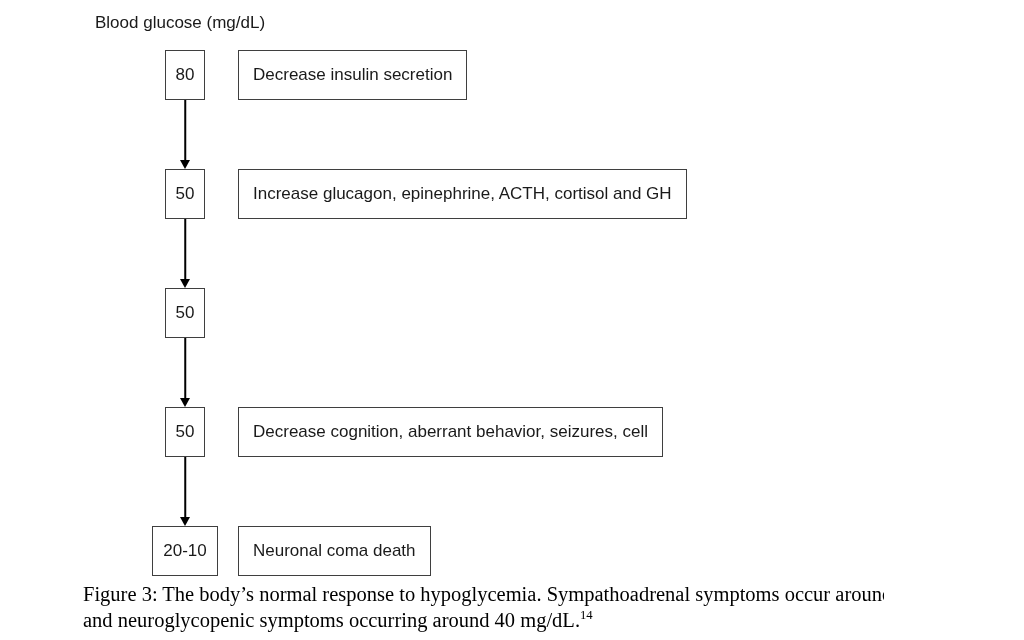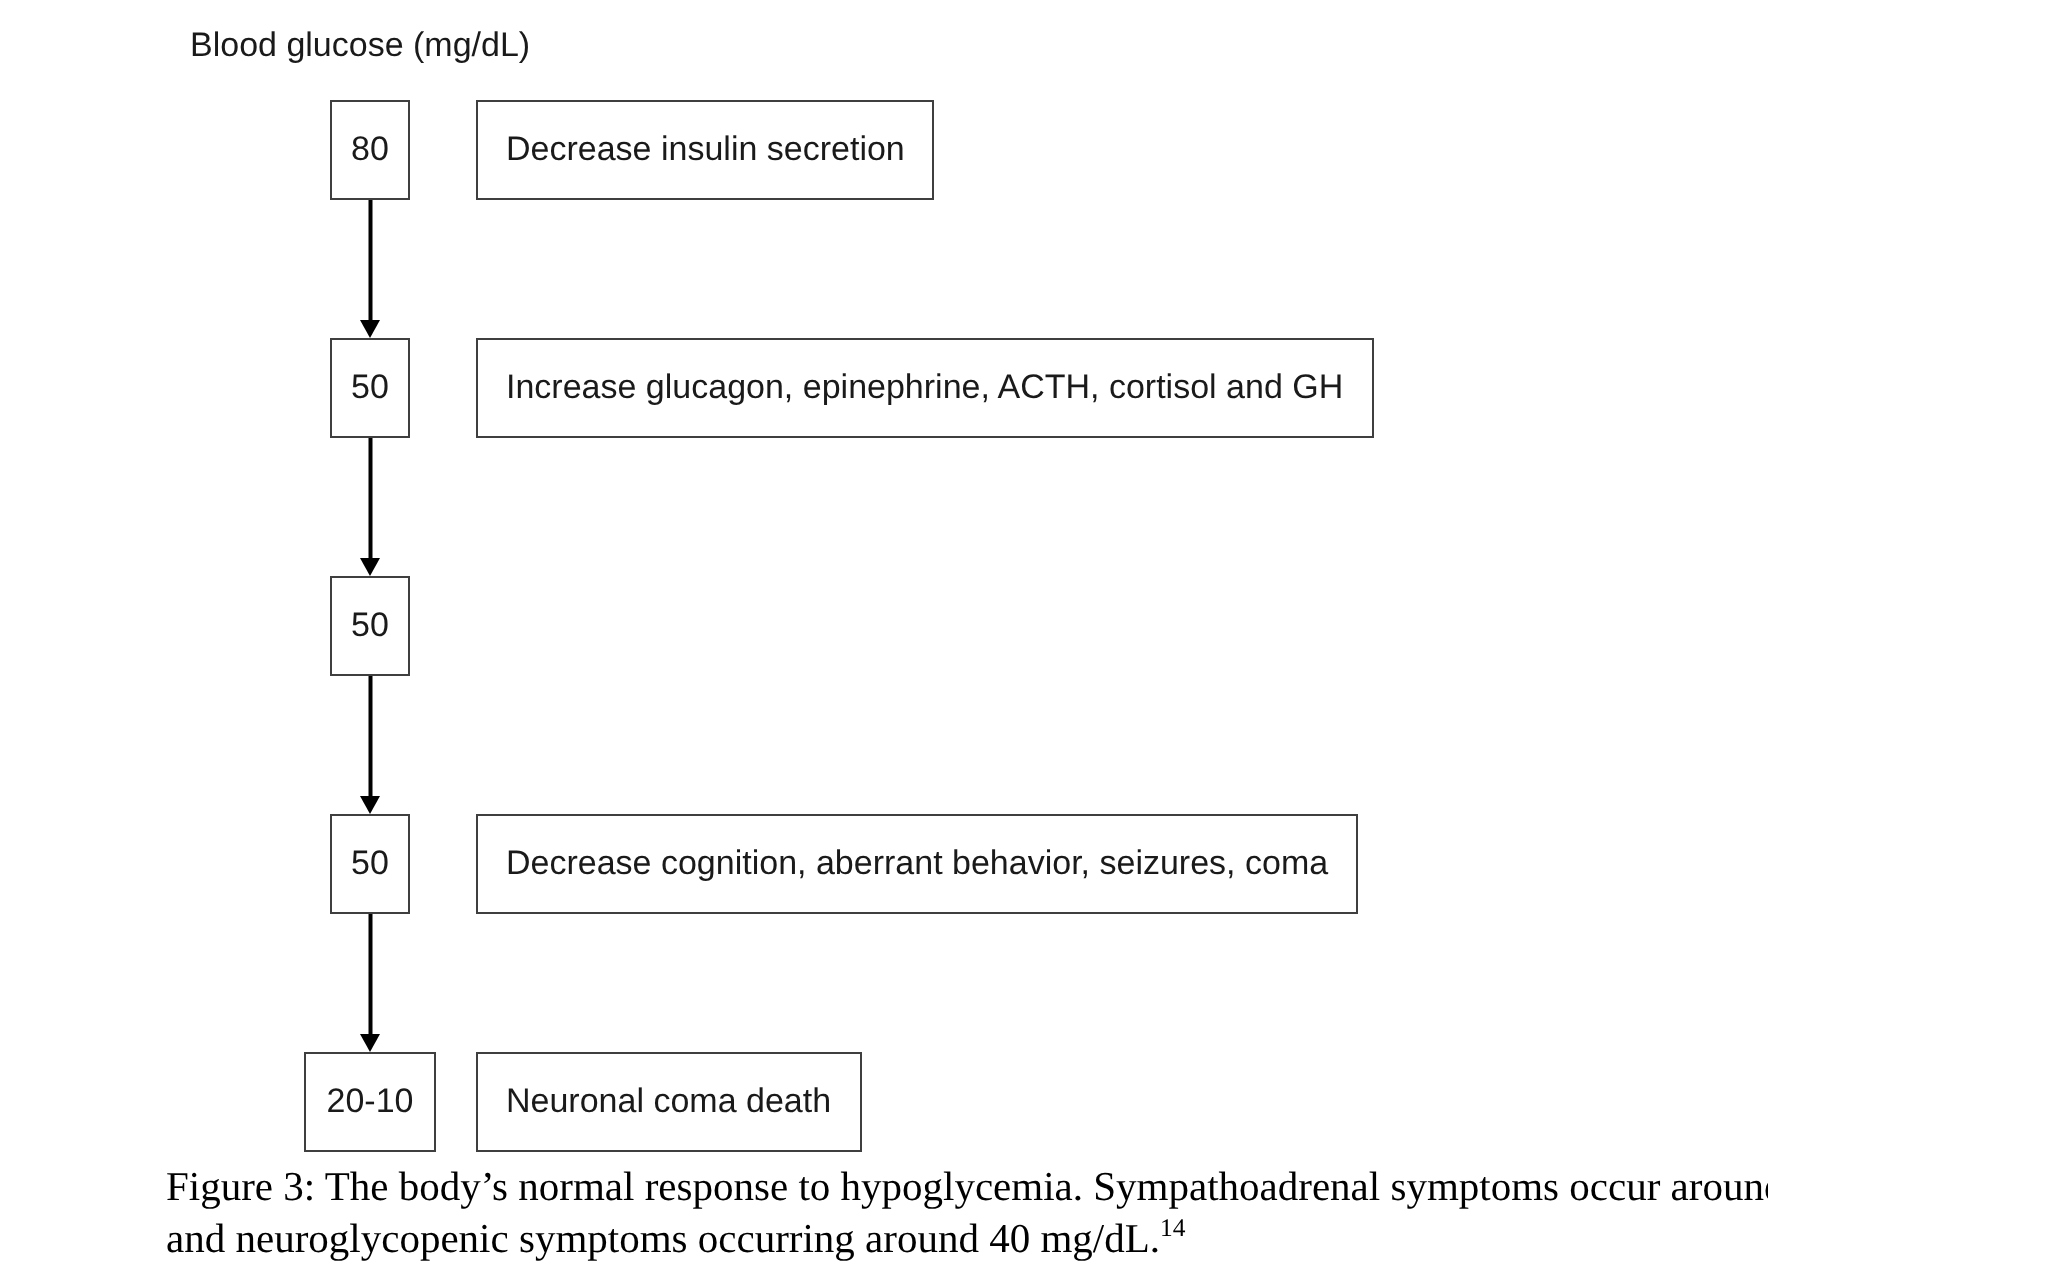--- a/index.html
+++ b/index.html
@@ -145,21 +145,21 @@
 
     <div class="arrow">
       <div class="shaft"></div>
       <div class="head"></div>
     </div>
 
     <div class="flow-row">
       <div class="value-cell">
         <div class="value-box">50</div>
       </div>
-      <div class="desc-box">Decrease cognition, aberrant behavior, seizures, coma</div>
+      <div class="desc-box">Decrease cognition, aberrant behavior, seizures, cell</div>
     </div>
 
     <div class="arrow">
       <div class="shaft"></div>
       <div class="head"></div>
     </div>
 
     <div class="flow-row">
       <div class="value-cell">
         <div class="value-box">20-10</div>

